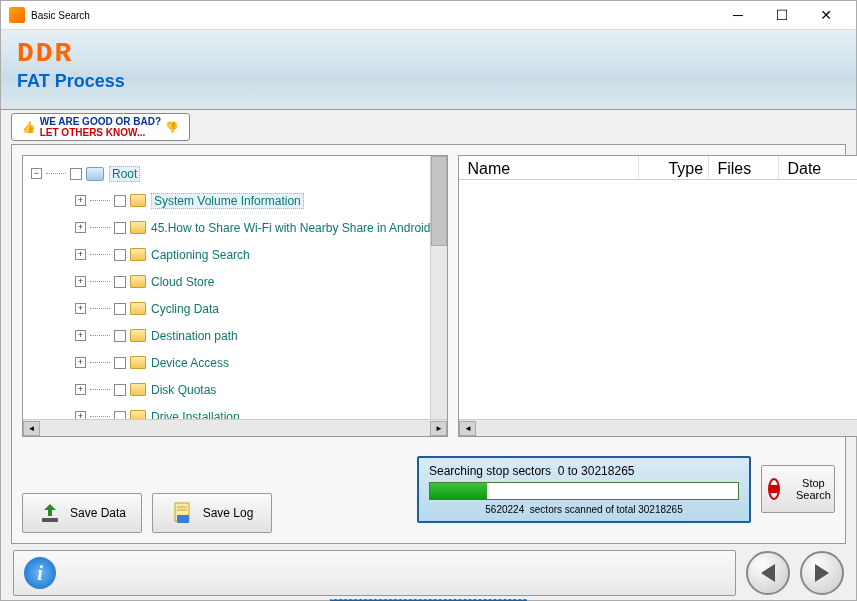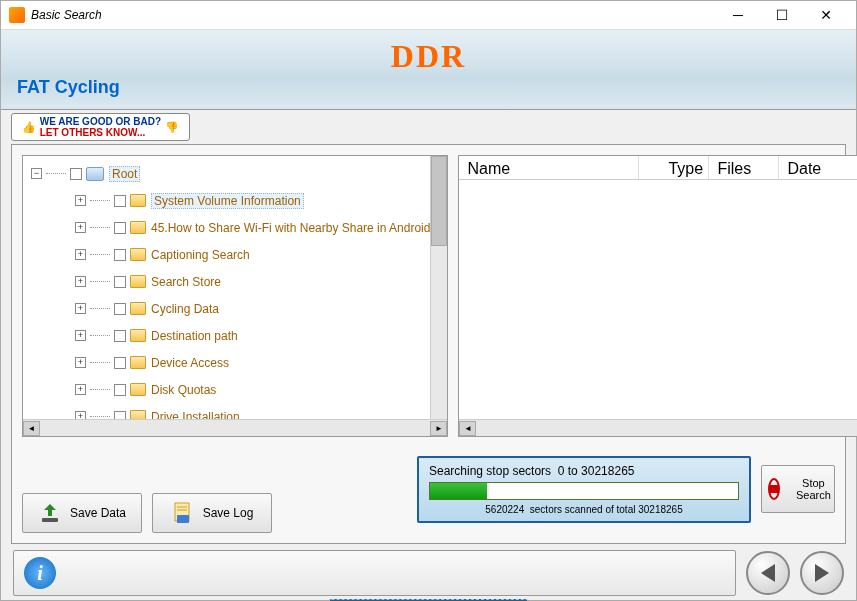--- a/index.html
+++ b/index.html
@@ -2,25 +2,25 @@
 <html><head>
 <meta charset="utf-8">
 <style>
 * { box-sizing: border-box; margin: 0; padding: 0; font-family: Tahoma, Arial, sans-serif; }
 body { background: #fff; width: 857px; height: 601px; overflow: hidden; }
 
 .window { width: 857px; height: 601px; border: 1px solid #aaa; display: flex; flex-direction: column; background: #f0f0f0; }
 
 .titlebar { height: 30px; background: #fff; display: flex; align-items: center; padding: 0 8px; border-bottom: 1px solid #ddd; }
 .titlebar .icon { width: 16px; height: 16px; background: linear-gradient(135deg,#ffa500,#ff6600); border-radius: 2px; margin-right: 6px; }
-.titlebar .title { font-size: 12px; flex: 1; font-style: italic; }
+.titlebar .title { font-size: 10px; flex: 1; }
 .titlebar .ctrl { width: 44px; height: 28px; display: flex; align-items: center; justify-content: center; font-size: 14px; cursor: pointer; }
 
 .banner { height: 88px; background: linear-gradient(180deg,#e6f0f5 0%,#d4e4ed 40%,#c8dce7 60%,#dce8ef 100%); border-bottom: 1px solid #999; padding: 8px 16px; position: relative; }
-.banner .logo { font-size: 32px; font-weight: bold; color: #ff6600; font-family: Liberation Serif, serif; letter-spacing: 2px; text-align: center; }
+.banner .logo { font-size: 28px; font-weight: bold; color: #ff6600; font-family: Liberation Mono, monospace; letter-spacing: 2px; }
 .banner .subtitle { font-size: 18px; color: #0066cc; font-weight: bold; margin-top: 2px; }
 
 .content { flex: 1; padding: 6px 10px 4px 10px; display: flex; flex-direction: column; gap: 6px; }
 
 .feedback-bar { height: 22px; display: flex; align-items: center; }
 .feedback { display: inline-flex; align-items: center; border: 1px solid #888; border-radius: 3px; background: #fff; padding: 2px 6px; font-family: "Courier New", monospace; font-size: 10px; font-weight: bold; }
 .feedback .l1 { color: #003399; }
 .feedback .l2 { color: #cc0000; }
 .feedback .thumb { margin: 0 4px; font-size: 11px; }
 
@@ -31,21 +31,21 @@
 
 .tree { flex: 1; overflow: hidden; font-size: 12px; padding: 4px 0; }
 .tree-row { display: flex; align-items: center; height: 27px; padding-left: 8px; white-space: nowrap; }
 .tree-row.root { padding-left: 8px; }
 .tree-row.child { padding-left: 52px; }
 .tree-toggle { width: 11px; height: 11px; border: 1px solid #888; display: inline-flex; align-items: center; justify-content: center; font-size: 9px; line-height: 1; margin-right: 4px; background: #fff; color: #333; }
 .tree-conn { width: 20px; border-bottom: 1px dotted #999; height: 1px; display: inline-block; }
 .tree-chk { width: 12px; height: 12px; border: 1px solid #888; margin: 0 4px; display: inline-block; background: #fff; }
 .tree-folder { width: 16px; height: 13px; background: linear-gradient(180deg,#ffe9a8,#f5c653); border: 1px solid #c9a030; border-radius: 1px; margin-right: 5px; display: inline-block; }
 .tree-drive { width: 18px; height: 14px; background: linear-gradient(180deg,#dfefff,#a6c8e8); border: 1px solid #7aa0c4; border-radius: 2px; margin-right: 5px; display: inline-block; }
-.tree-label { color: #a16207; }
+.tree-label { color: #0f766e; }
 .tree-label.sel { background: #e5f1fb; border: 1px dotted #90b8d8; padding: 0 2px; }
 
 .vscroll { width: 17px; background: #e8e8e8; border-left: 1px solid #ccc; }
 .vscroll .thumb { width: 100%; height: 90px; background: #c4c4c4; border: 1px solid #aaa; }
 .hscroll { height: 17px; background: #e8e8e8; border-top: 1px solid #ccc; display: flex; align-items: center; }
 .hscroll .btn { width: 17px; height: 15px; background: #d4d4d4; border: 1px solid #aaa; display: flex; align-items: center; justify-content: center; font-size: 8px; }
 .hscroll .track { flex: 1; }
 
 .list-header { height: 24px; display: flex; border-bottom: 1px solid #ccc; background: #fff; }
 .list-header .col { padding: 4px 8px; font-size: 16px; border-right: 1px solid #e0e0e0; }
@@ -85,21 +85,21 @@
   <div class="titlebar">
     <div class="icon"></div>
     <div class="title">Basic Search</div>
     <div class="ctrl">─</div>
     <div class="ctrl">☐</div>
     <div class="ctrl">✕</div>
   </div>
 
   <div class="banner">
     <div class="logo">DDR</div>
-    <div class="subtitle">FAT Cycling</div>
+    <div class="subtitle">FAT Process</div>
   </div>
 
   <div class="content">
 
     <div class="feedback-bar">
       <div class="feedback">
         <span class="thumb">👍</span>
         <span>
           <span class="l1">WE ARE GOOD OR BAD?</span><br>
           <span class="l2">LET OTHERS KNOW...</span>
@@ -141,21 +141,21 @@
                     <span class="tree-conn"></span>
                     <span class="tree-chk"></span>
                     <span class="tree-folder"></span>
                     <span class="tree-label">Captioning Search</span>
                   </div>
                   <div class="tree-row child">
                     <span class="tree-toggle">+</span>
                     <span class="tree-conn"></span>
                     <span class="tree-chk"></span>
                     <span class="tree-folder"></span>
-                    <span class="tree-label">Search Store</span>
+                    <span class="tree-label">Cloud Store</span>
                   </div>
                   <div class="tree-row child">
                     <span class="tree-toggle">+</span>
                     <span class="tree-conn"></span>
                     <span class="tree-chk"></span>
                     <span class="tree-folder"></span>
                     <span class="tree-label">Cycling Data</span>
                   </div>
                   <div class="tree-row child">
                     <span class="tree-toggle">+</span>

